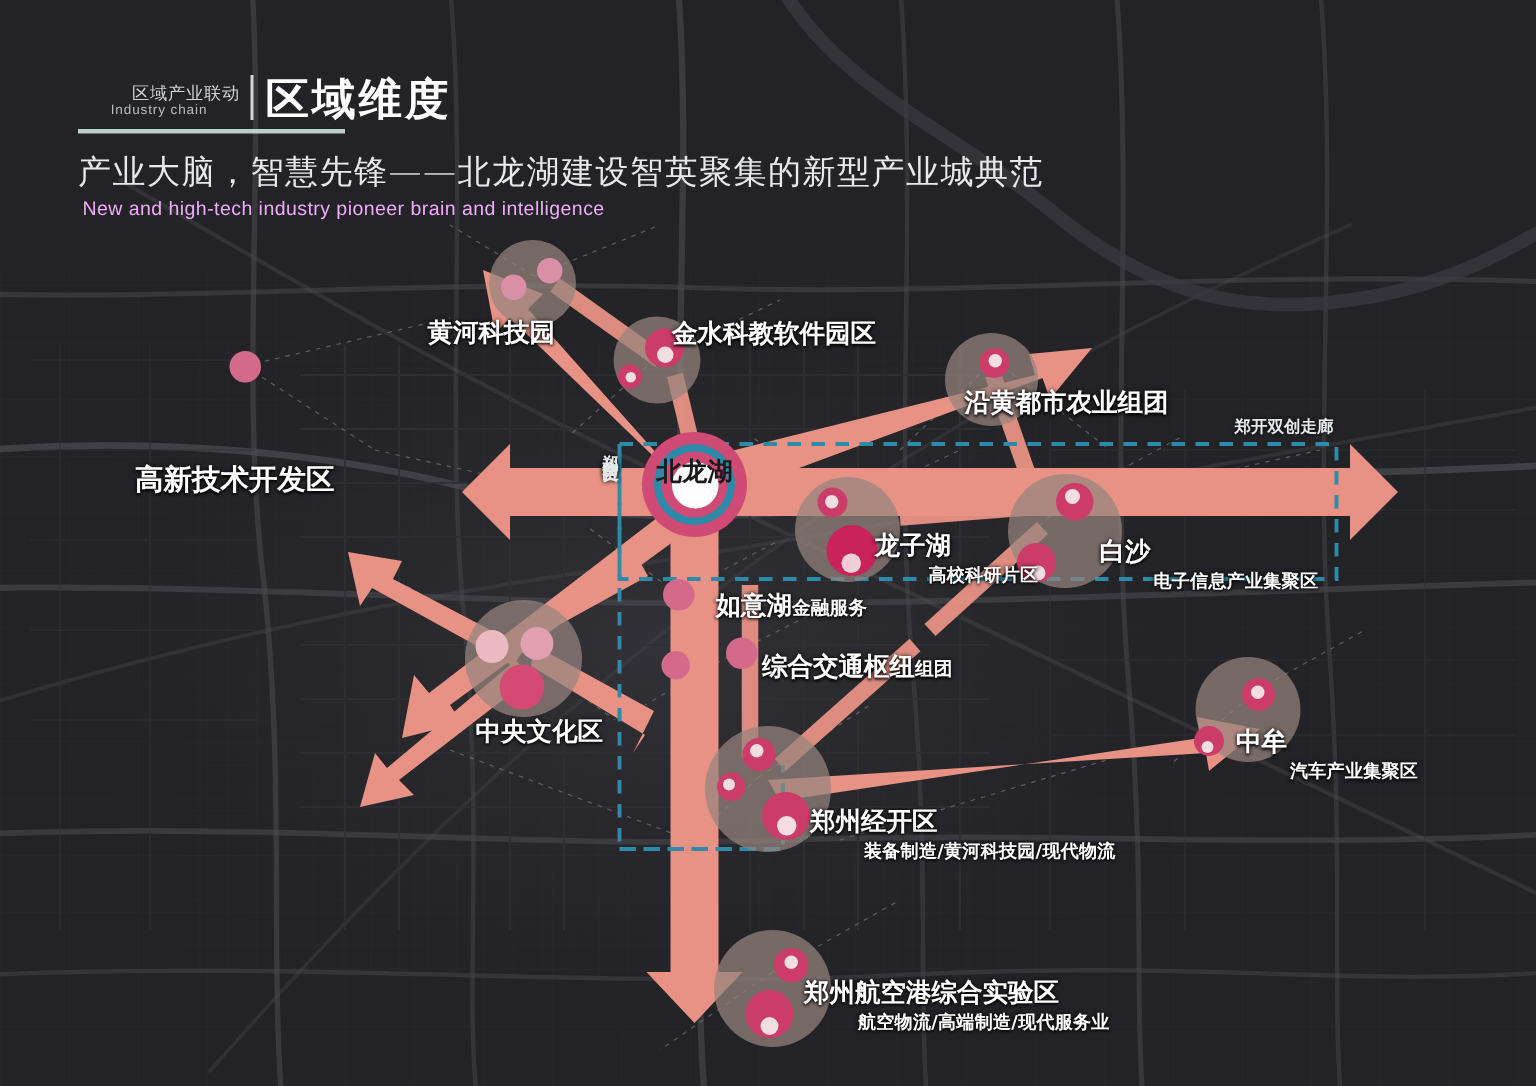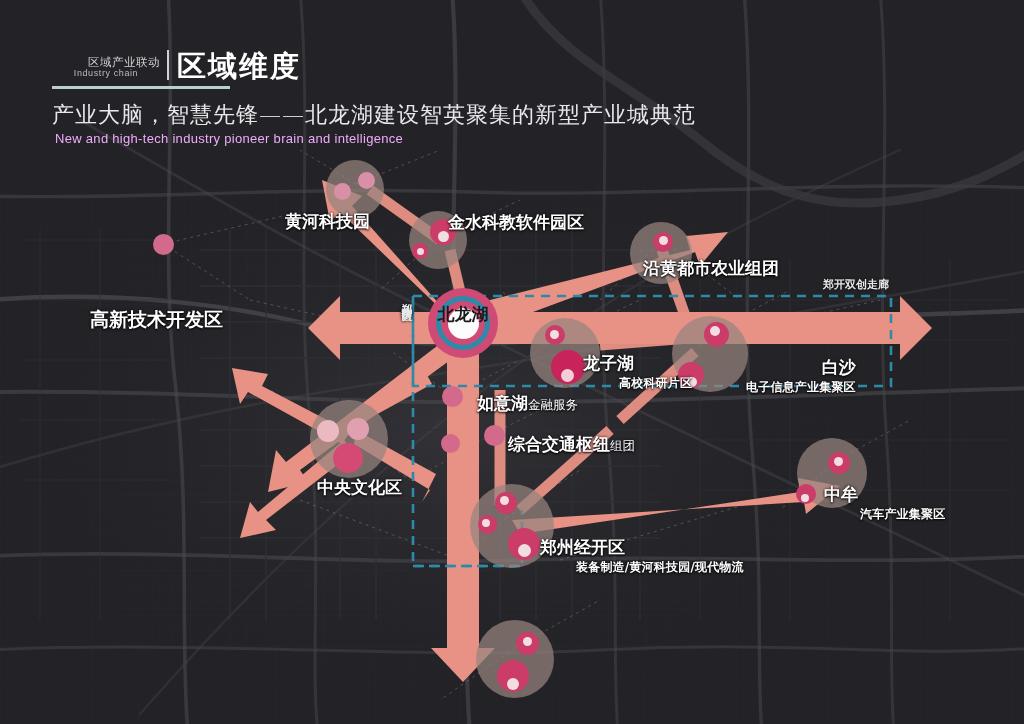--- a/index.html
+++ b/index.html
@@ -43,21 +43,21 @@
   .diagram{position:absolute;inset:0;}
   .diagram svg{position:absolute;inset:0;width:1024px;height:724px;}
 
   .blob{position:absolute;border-radius:50%;background:rgba(150,131,126,.72);}
   .dot{position:absolute;border-radius:50%;}
 
   .lbl{position:absolute;color:#ffffff;font-weight:bold;white-space:nowrap;
     font-family:"DejaVu Sans","Liberation Sans",sans-serif;
     text-shadow:0 0 3px rgba(0,0,0,.85),0 1px 2px rgba(0,0,0,.9);}
   .lbl .sub{font-size:12px;font-weight:bold;display:block;letter-spacing:.2px;padding-left:36px;}
-  .lbl .inl{font-size:12.5px;font-weight:normal;}
+  .lbl .inl{font-size:12.5px;font-weight:bold;}
 
   .tag{position:absolute;color:#e6e9ea;font-size:11px;font-weight:bold;white-space:nowrap;
     font-family:"DejaVu Sans","Liberation Sans",sans-serif;
     text-shadow:0 0 3px rgba(0,0,0,.9);}
   .vtag{position:absolute;color:#e6e9ea;font-size:11px;font-weight:bold;
     writing-mode:vertical-rl;letter-spacing:2px;
     font-family:"DejaVu Sans","Liberation Sans",sans-serif;
     text-shadow:0 0 3px rgba(0,0,0,.9);}
 
   
@@ -292,21 +292,21 @@
 
     <div class="lbl" style="left:643px;top:257px;font-size:17px;">
       <span>沿黄都市农业组团</span>
     </div>
 
     <div class="lbl" style="left:583px;top:352px;font-size:17px;">
       <span>龙子湖</span>
       <span class="sub">高校科研片区</span>
     </div>
 
-    <div class="lbl" style="left:710px;top:356px;font-size:17px;text-align:right;">
+    <div class="lbl" style="left:733px;top:356px;font-size:17px;">
       <span>白沙</span>
       <span class="sub">电子信息产业集聚区</span>
     </div>
 
     <div class="lbl" style="left:477px;top:392px;font-size:17px;">
       <span>如意湖</span><span class="inl">金融服务</span>
     </div>
 
     <div class="lbl" style="left:508px;top:433px;font-size:17px;">
       <span>综合交通枢纽</span><span class="inl">组团</span>
@@ -319,18 +319,22 @@
     <div class="lbl" style="left:824px;top:483px;font-size:17px;">
       <span>中牟</span>
       <span class="sub">汽车产业集聚区</span>
     </div>
 
     <div class="lbl" style="left:540px;top:536px;font-size:17px;">
       <span>郑州经开区</span>
       <span class="sub">装备制造/黄河科技园/现代物流</span>
     </div>
 
+    <div class="lbl" style="left:536px;top:650px;font-size:17px;">
+      <span>郑州航空港综合实验区</span>
+      <span class="sub">航空物流/高端制造/现代服务业</span>
+    </div>
 
     <div class="tag" style="left:823px;top:277px;">郑开双创走廊</div>
     <div class="vtag" style="left:398px;top:294px;">郑州自贸区</div>
   </div>
 
 </div>
 
 </body></html>

